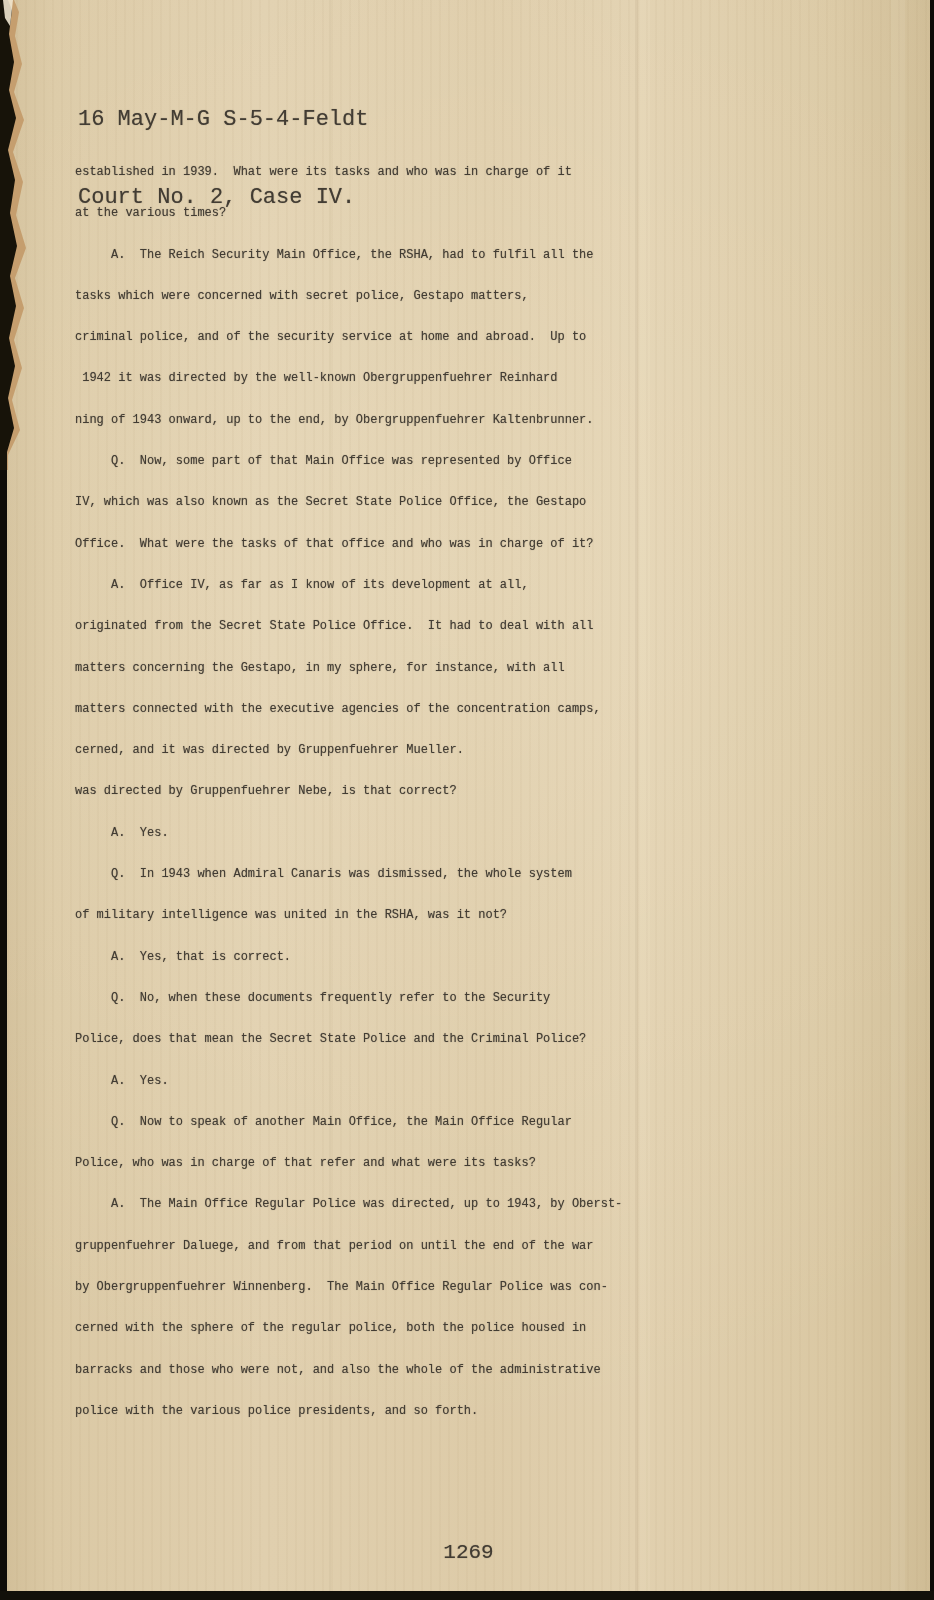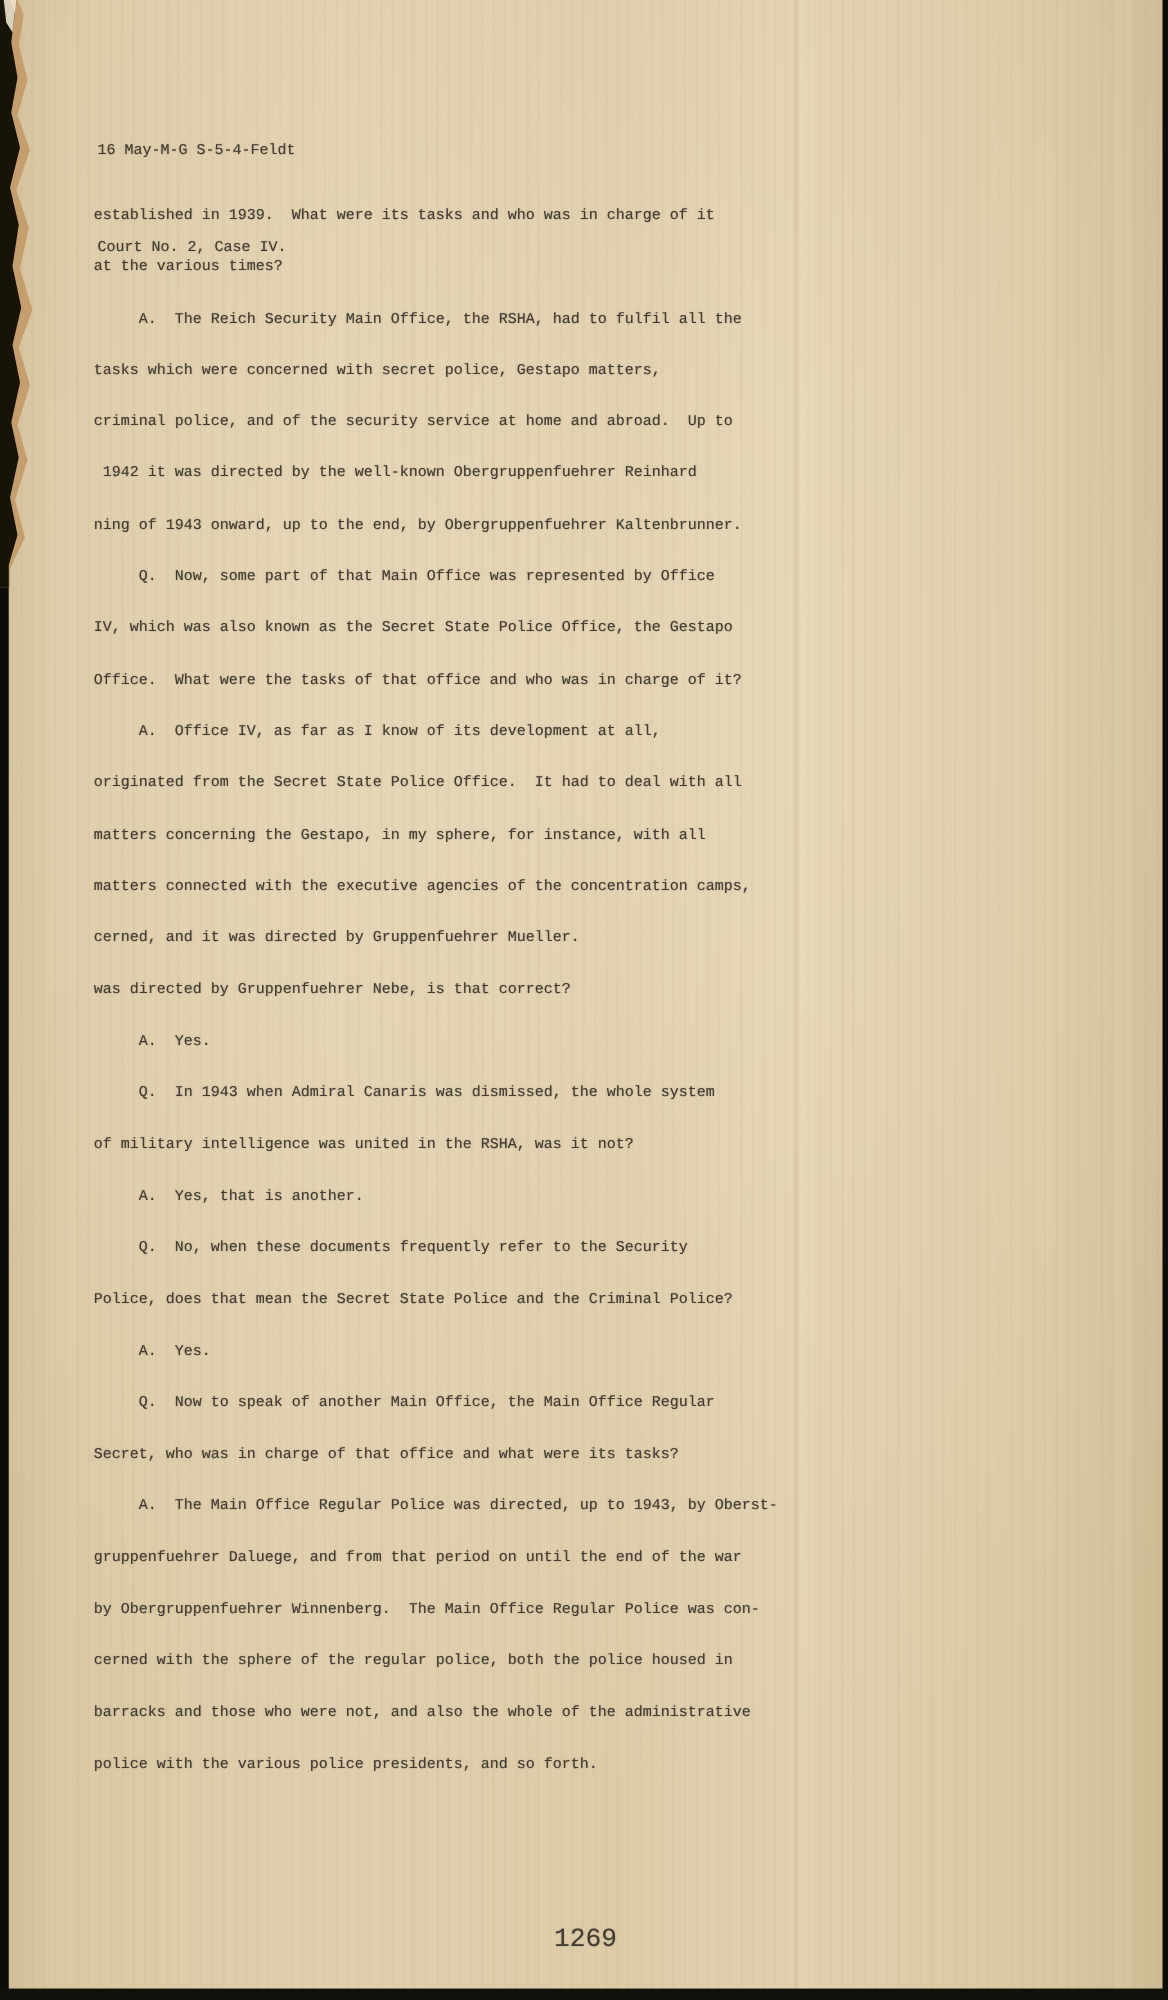--- a/index.html
+++ b/index.html
@@ -11,21 +11,21 @@
       linear-gradient(90deg,#d2bf99 0%,#dbc9a5 5%,#e0cfae 28%,#ddcba8 52%,#e1d0af 68%,#dac8a3 90%,#cfbc95 100%);
   }
   .grain{position:absolute;inset:0;pointer-events:none;
     background:repeating-linear-gradient(90deg, rgba(134,104,62,0.04) 0px, rgba(134,104,62,0.04) 2px, rgba(0,0,0,0) 2px, rgba(0,0,0,0) 9px);}
   .fold{position:absolute;top:0;bottom:0;pointer-events:none;}
   .fold.f1{left:628px;width:3px;background:rgba(120,92,50,0.07);}
   .fold.f2{left:633px;width:10px;background:rgba(255,250,235,0.08);}
   .fold.f3{left:322px;width:2px;background:rgba(120,92,50,0.05);}
   .fold.f4{left:884px;width:14px;background:rgba(255,250,235,0.07);}
   .ink{color:#423c33;text-shadow:0 0 1px rgba(66,60,51,0.55);}
-  .header{position:absolute;left:71px;top:55px;font-size:12px;line-height:26px;white-space:pre;}
+  .header{position:absolute;left:71px;top:55px;font-size:22px;line-height:26px;white-space:pre;}
   .bodytext{position:absolute;left:68px;top:152px;font-size:12px;}
   .line{height:41.3px;line-height:41.3px;white-space:pre;}
   .pagenum{position:absolute;left:0;right:0;top:1538px;text-align:center;font-size:21px;line-height:30px;}
   .bottom-edge{position:absolute;left:0;right:0;bottom:0;height:9px;background:#12100a;}
   .torn{position:absolute;left:0;top:0;}
 </style>
 </head>
 <body>
 
 <div class="scan">
@@ -54,26 +54,26 @@
       <div class="line">Office.  What were the tasks of that office and who was in charge of it?</div>
       <div class="line">     A.  Office IV, as far as I know of its development at all,</div>
       <div class="line">originated from the Secret State Police Office.  It had to deal with all</div>
       <div class="line">matters concerning the Gestapo, in my sphere, for instance, with all</div>
       <div class="line">matters connected with the executive agencies of the concentration camps,</div>
       <div class="line">cerned, and it was directed by Gruppenfuehrer Mueller.</div>
       <div class="line">was directed by Gruppenfuehrer Nebe, is that correct?</div>
       <div class="line">     A.  Yes.</div>
       <div class="line">     Q.  In 1943 when Admiral Canaris was dismissed, the whole system</div>
       <div class="line">of military intelligence was united in the RSHA, was it not?</div>
-      <div class="line">     A.  Yes, that is another.</div>
+      <div class="line">     A.  Yes, that is correct.</div>
       <div class="line">     Q.  No, when these documents frequently refer to the Security</div>
       <div class="line">Police, does that mean the Secret State Police and the Criminal Police?</div>
       <div class="line">     A.  Yes.</div>
       <div class="line">     Q.  Now to speak of another Main Office, the Main Office Regular</div>
-      <div class="line">Secret, who was in charge of that office and what were its tasks?</div>
+      <div class="line">Police, who was in charge of that refer and what were its tasks?</div>
       <div class="line">     A.  The Main Office Regular Police was directed, up to 1943, by Oberst-</div>
       <div class="line">gruppenfuehrer Daluege, and from that period on until the end of the war</div>
       <div class="line">by Obergruppenfuehrer Winnenberg.  The Main Office Regular Police was con-</div>
       <div class="line">cerned with the sphere of the regular police, both the police housed in</div>
       <div class="line">barracks and those who were not, and also the whole of the administrative</div>
       <div class="line">police with the various police presidents, and so forth.</div>
     </div>
 
     <div class="pagenum ink">1269</div>
   </div>

